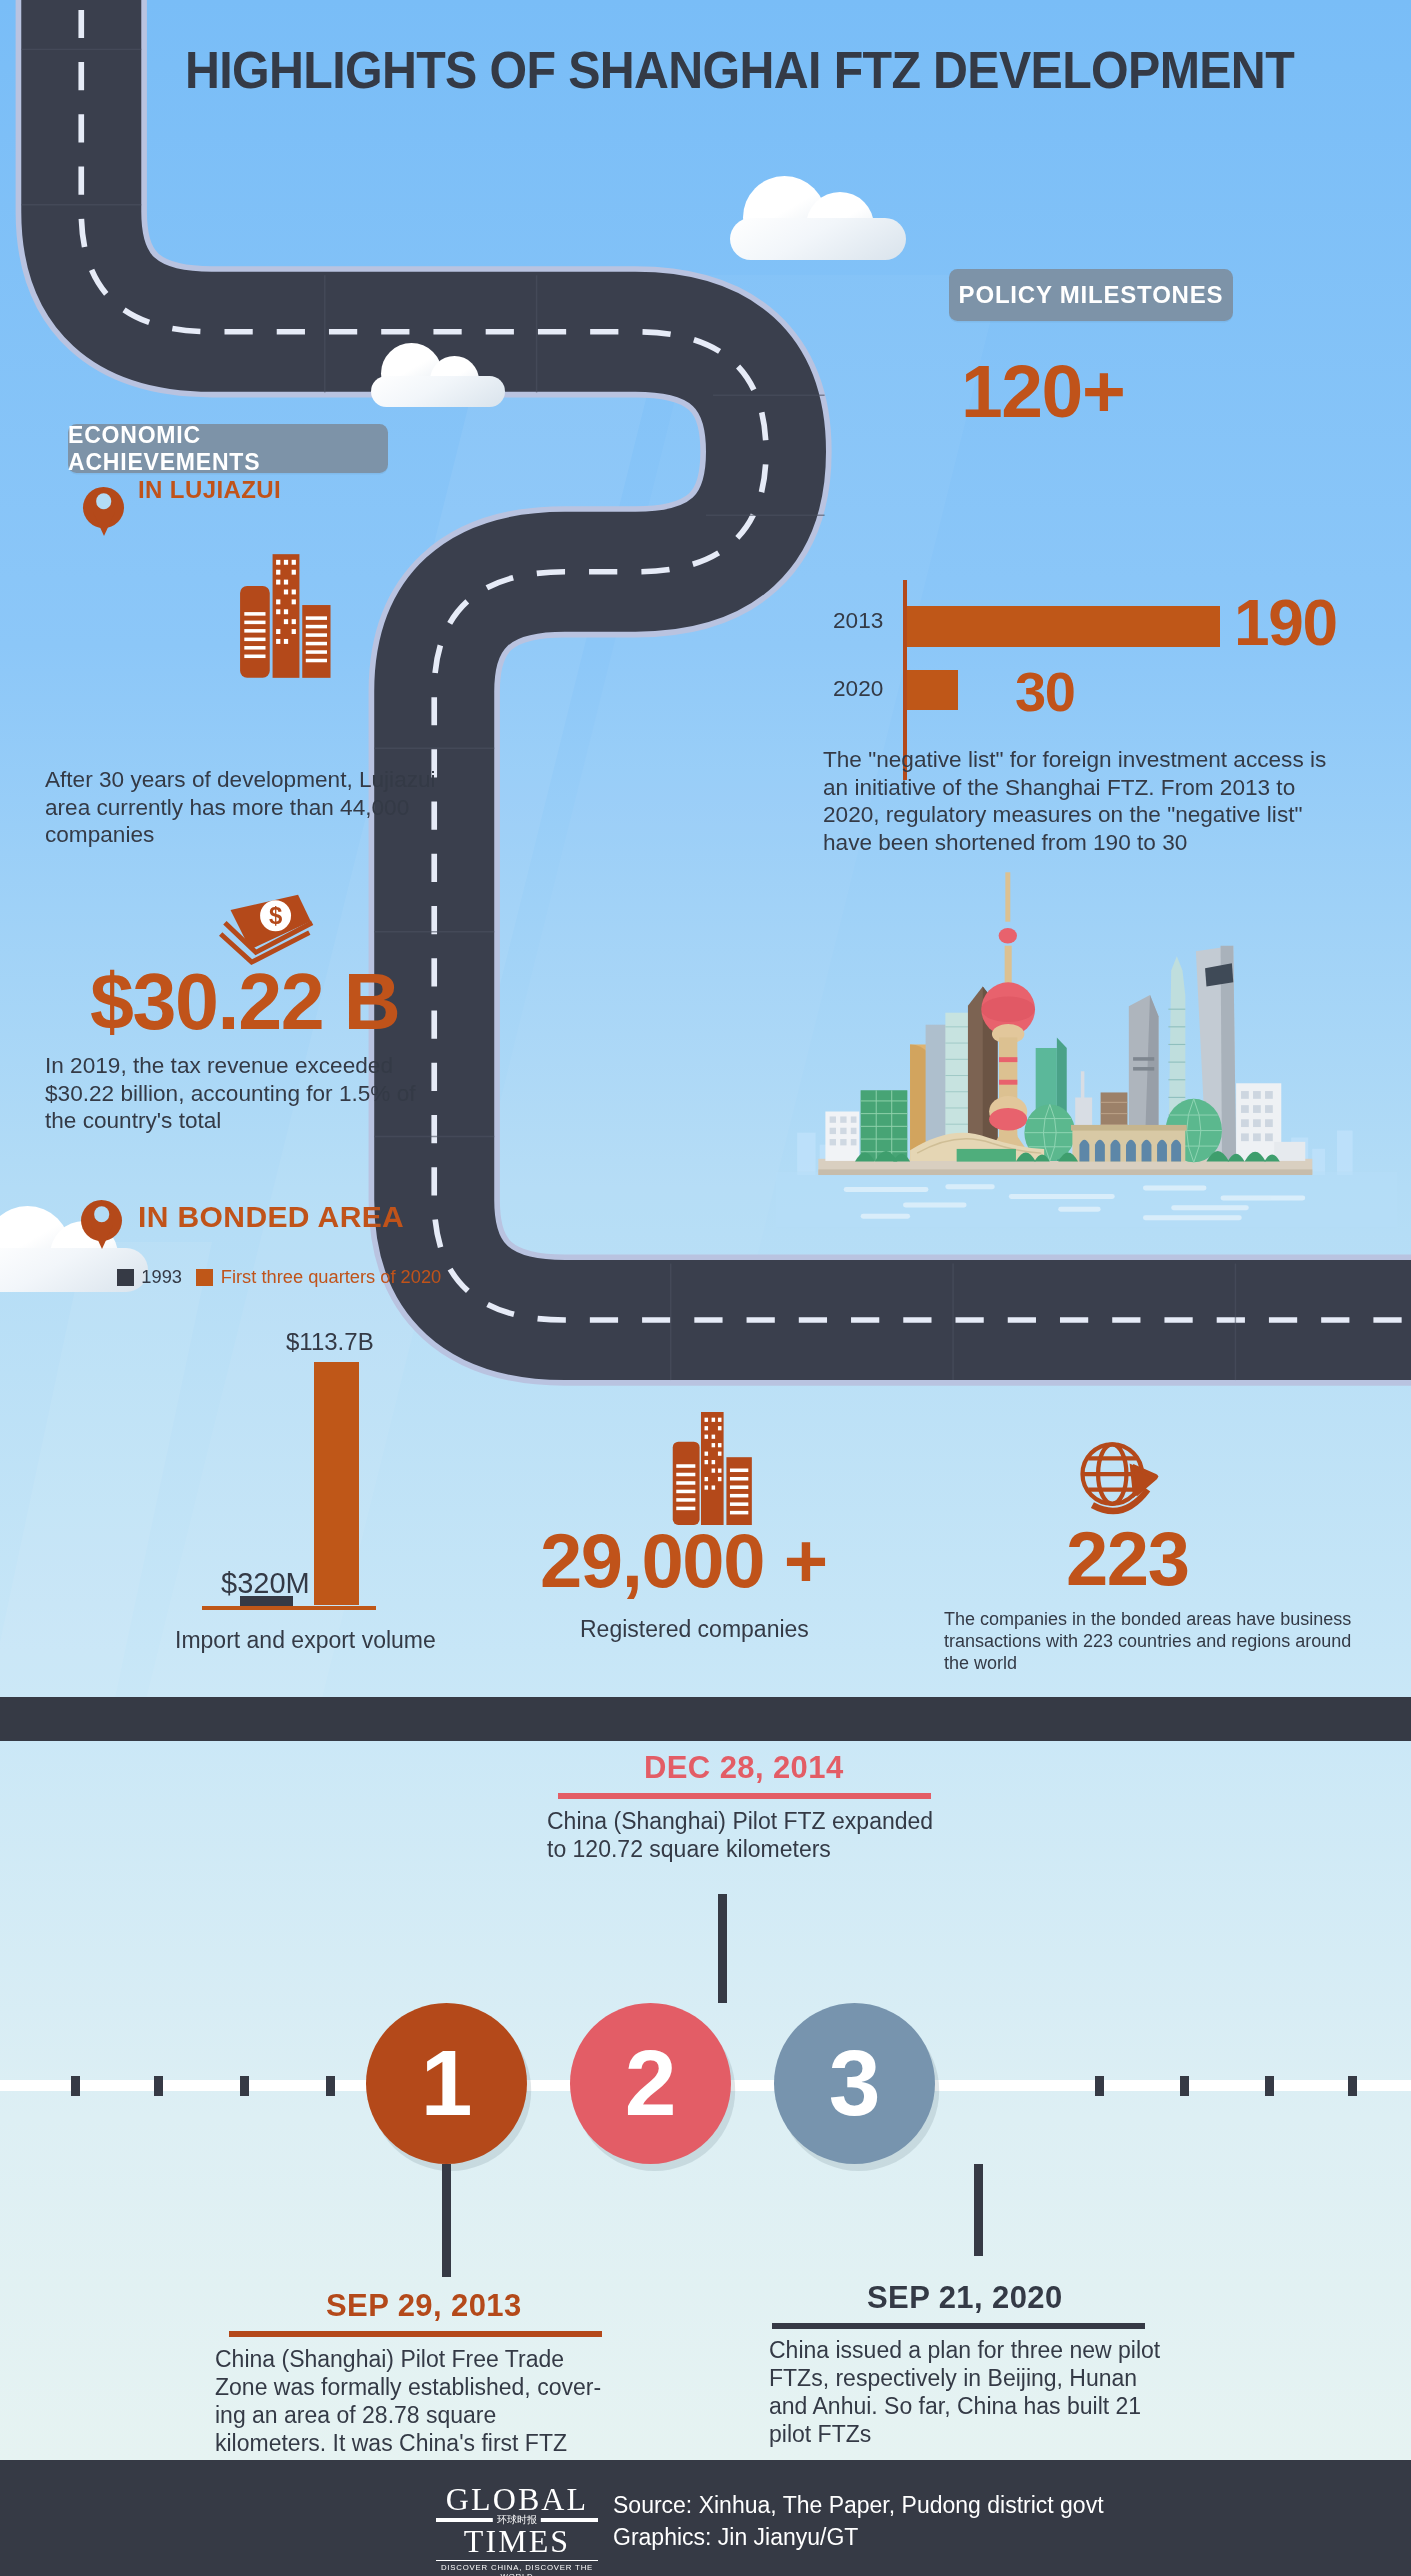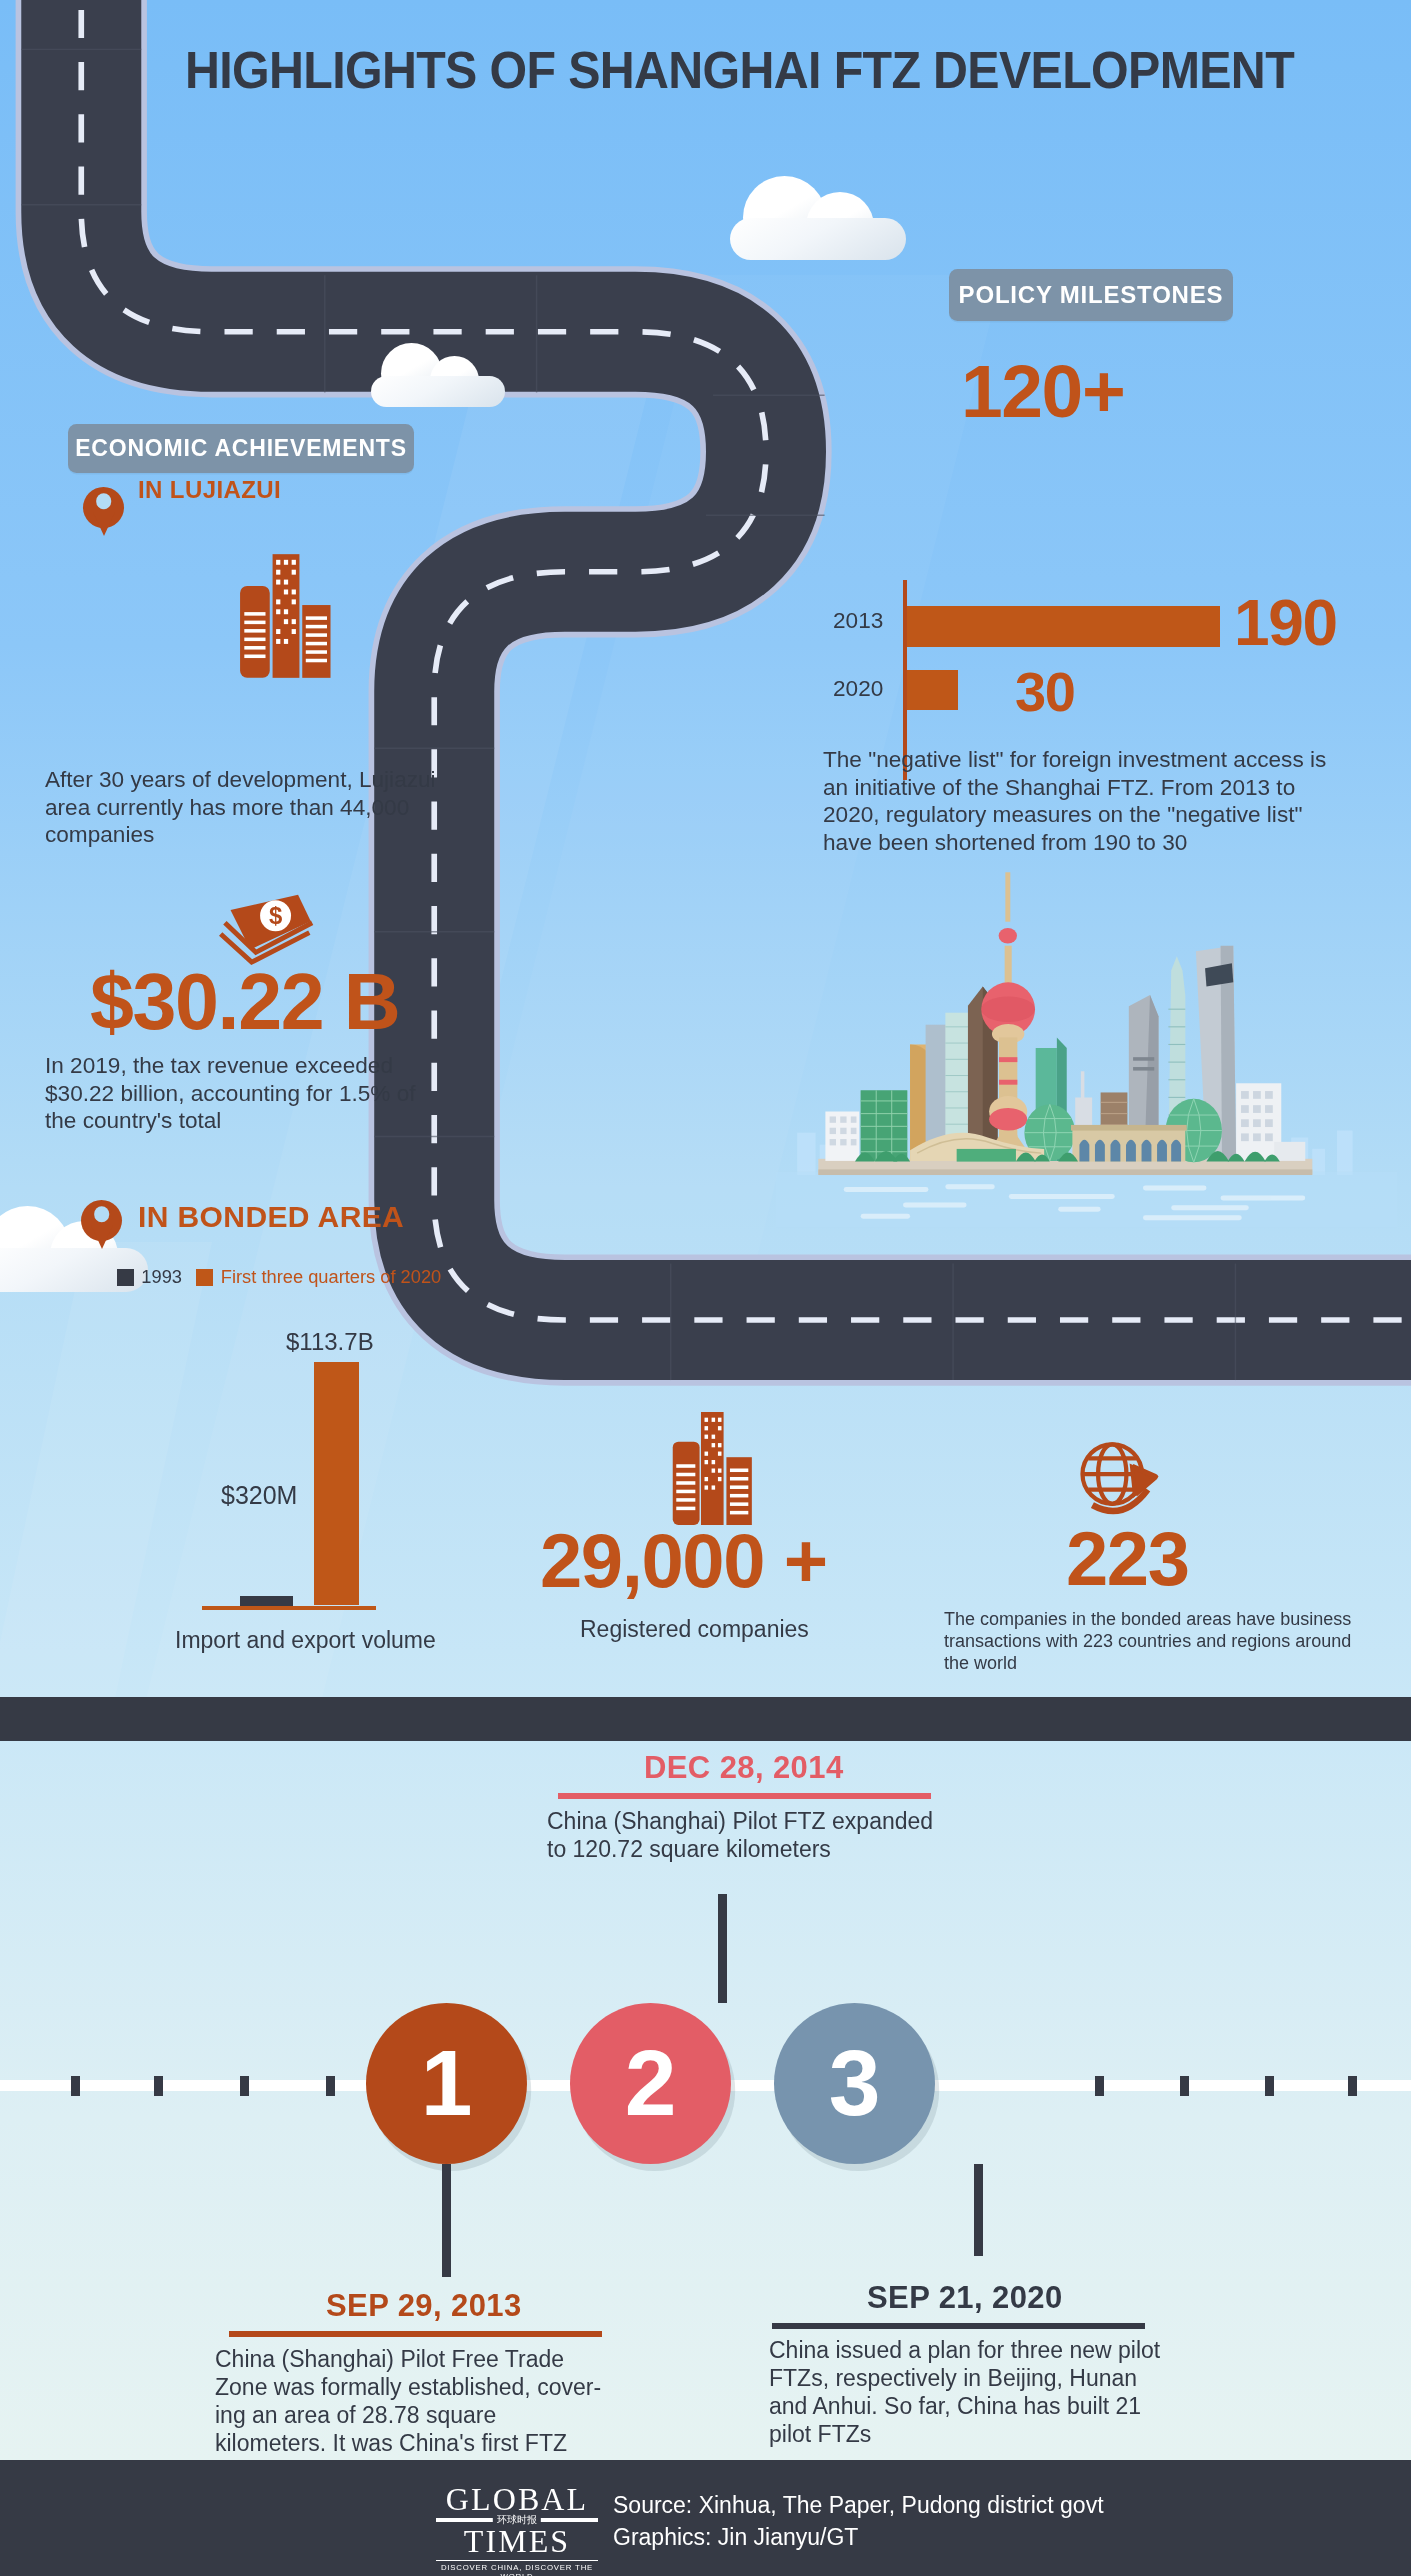--- a/index.html
+++ b/index.html
@@ -446,21 +446,21 @@
         <path d="M 366 416 q 11 -20 22 0 z"></path>
         <path d="M 400 416 q 14 -26 28 0 z"></path>
         <path d="M 610 416 q 16 -30 32 0 z"></path>
         <path d="M 640 416 q 12 -22 24 0 z"></path>
         <path d="M 664 416 q 15 -28 30 0 z"></path>
         <path d="M 692 416 q 11 -20 22 0 z"></path>
       </g>
     </svg>
   </div>
 
-  <div class="tag" style="left:68px; top:424px; width:346px; height:49px; font-size:23px;">ECONOMIC ACHIEVEMENTS</div>
+  <div class="tag" style="left:68px; top:424px; width:320px; height:49px; font-size:23px;">ECONOMIC ACHIEVEMENTS</div>
 
   <div class="pin" style="left:83px; top:487px; width:41px; height:41px;">
     <div class="tip"></div>
       <div class="head"></div>
       <div class="hole"></div>
   </div>
   <div class="sub-head" style="left:138px; top:476px; font-size:24px;">IN LUJIAZUI</div>
 
   <div style="position:absolute; left:233px; top:554px; width:106px; height:124px;">
     <svg width="106" height="124" viewBox="0 0 150 175" fill="#b4491a">
@@ -531,21 +531,21 @@
     <span class="legend-sw" style="position:relative; display:inline-block; width:17px; height:17px; background:#363a45; vertical-align:middle;"></span>
     <span style="display:inline-block; vertical-align:middle; color:#343a46; font-size:18.3px; margin:0 11.3px 0 4.2px;">1993</span>
     <span class="legend-sw" style="position:relative; display:inline-block; width:17px; height:17px; background:#bf5718; vertical-align:middle;"></span>
     <span style="display:inline-block; vertical-align:middle; color:#c0531a; font-size:18.3px; margin-left:4.2px;">First three quarters  of 2020</span>
   </div>
 
   <div>
     <div class="cap-label" style="left:286px; top:1328px; font-size:24px;">$113.7B</div>
     <div class="vbar" style="left:314px; top:1362px; width:45px; height:243px; background:#bf5718;"></div>
 
-    <div class="cap-label" style="left:221px; top:1481px; font-size:25px;">$320M</div>
+    <div class="cap-label" style="left:221px; top:1567px; font-size:29px;">$320M</div>
     <div class="vbar" style="left:240px; top:1596px; width:53px; height:10px; background:#363a45;"></div>
 
     <div class="vbase" style="left:202px; top:1606px; width:174px; height:3.5px;"></div>
     <div class="cap-label" style="left:175px; top:1627px; font-size:23px;">Import and export volume</div>
   </div>
 
   <div style="position:absolute; left:667px; top:1412px; width:92px; height:113px;">
     <svg width="92" height="113" viewBox="0 0 130 160" fill="#b4491a">
       <rect x="48" y="0" width="32" height="160"></rect>
       <rect x="8" y="42" width="38" height="118" rx="8"></rect>

